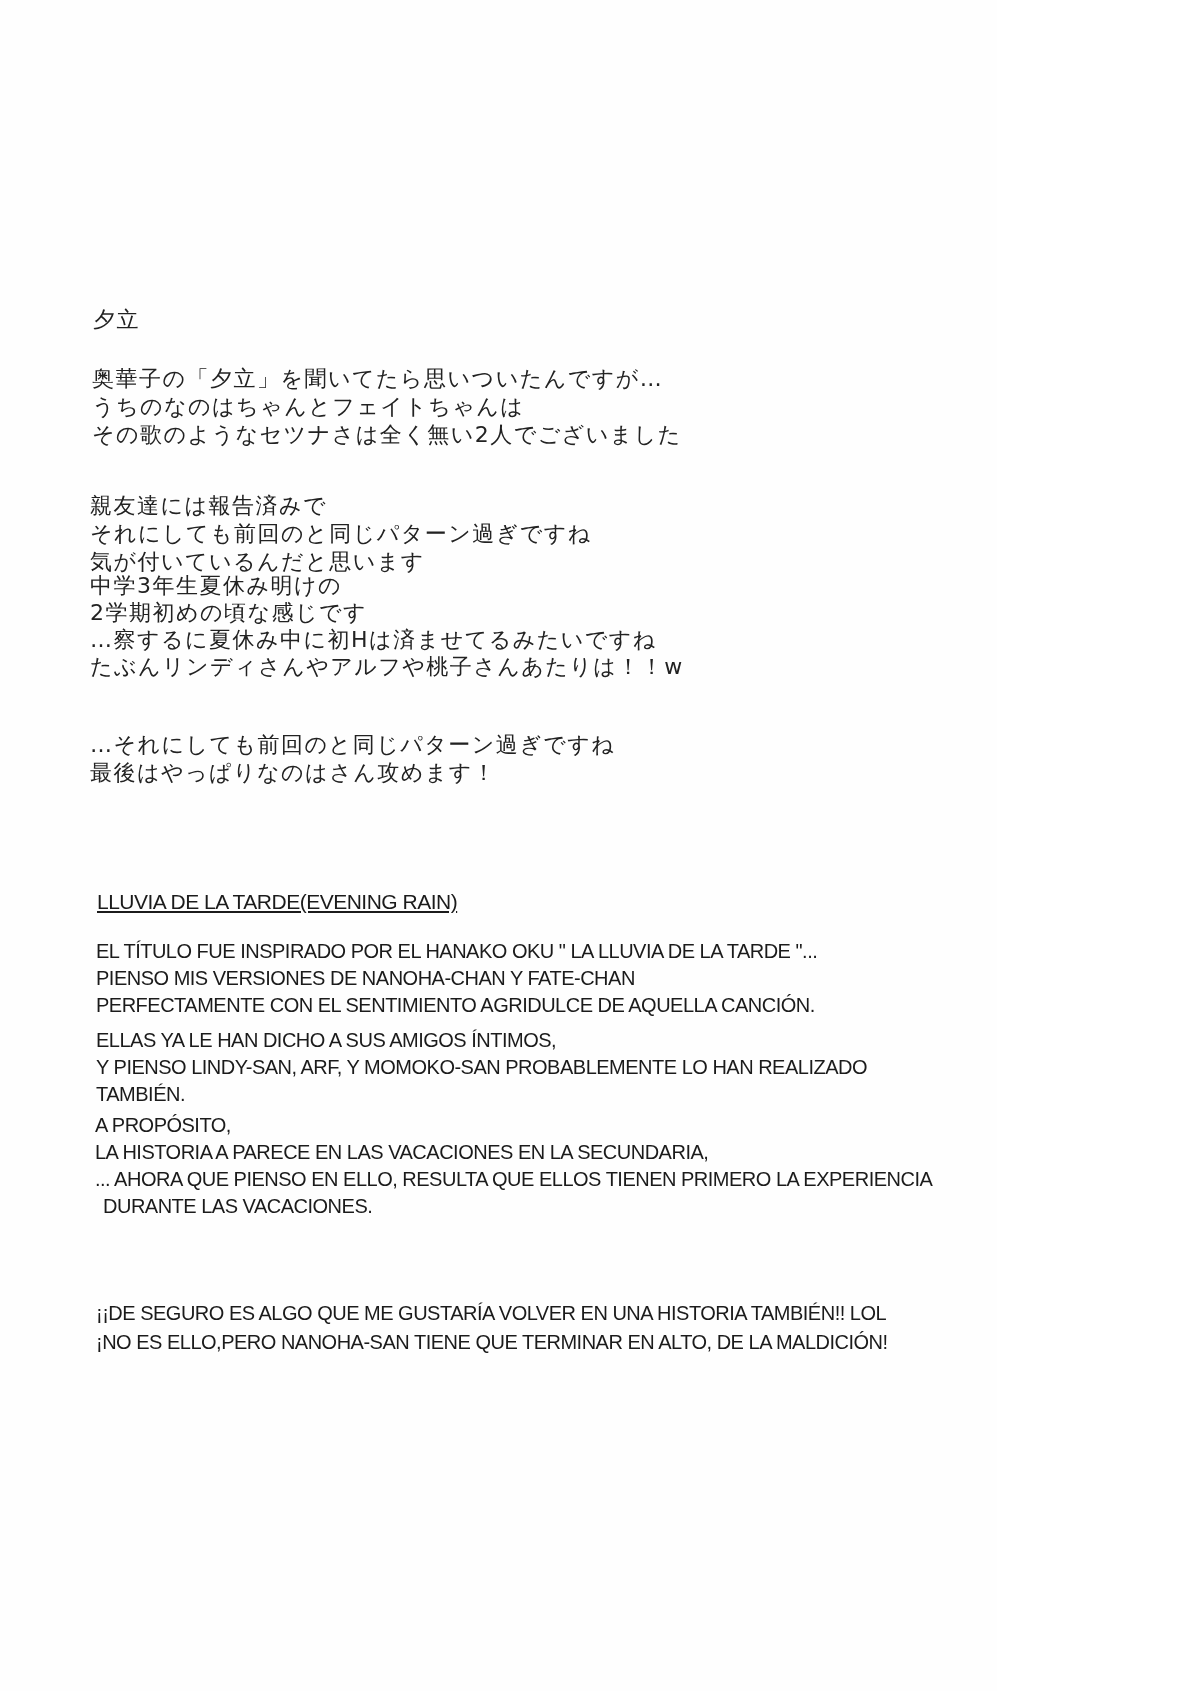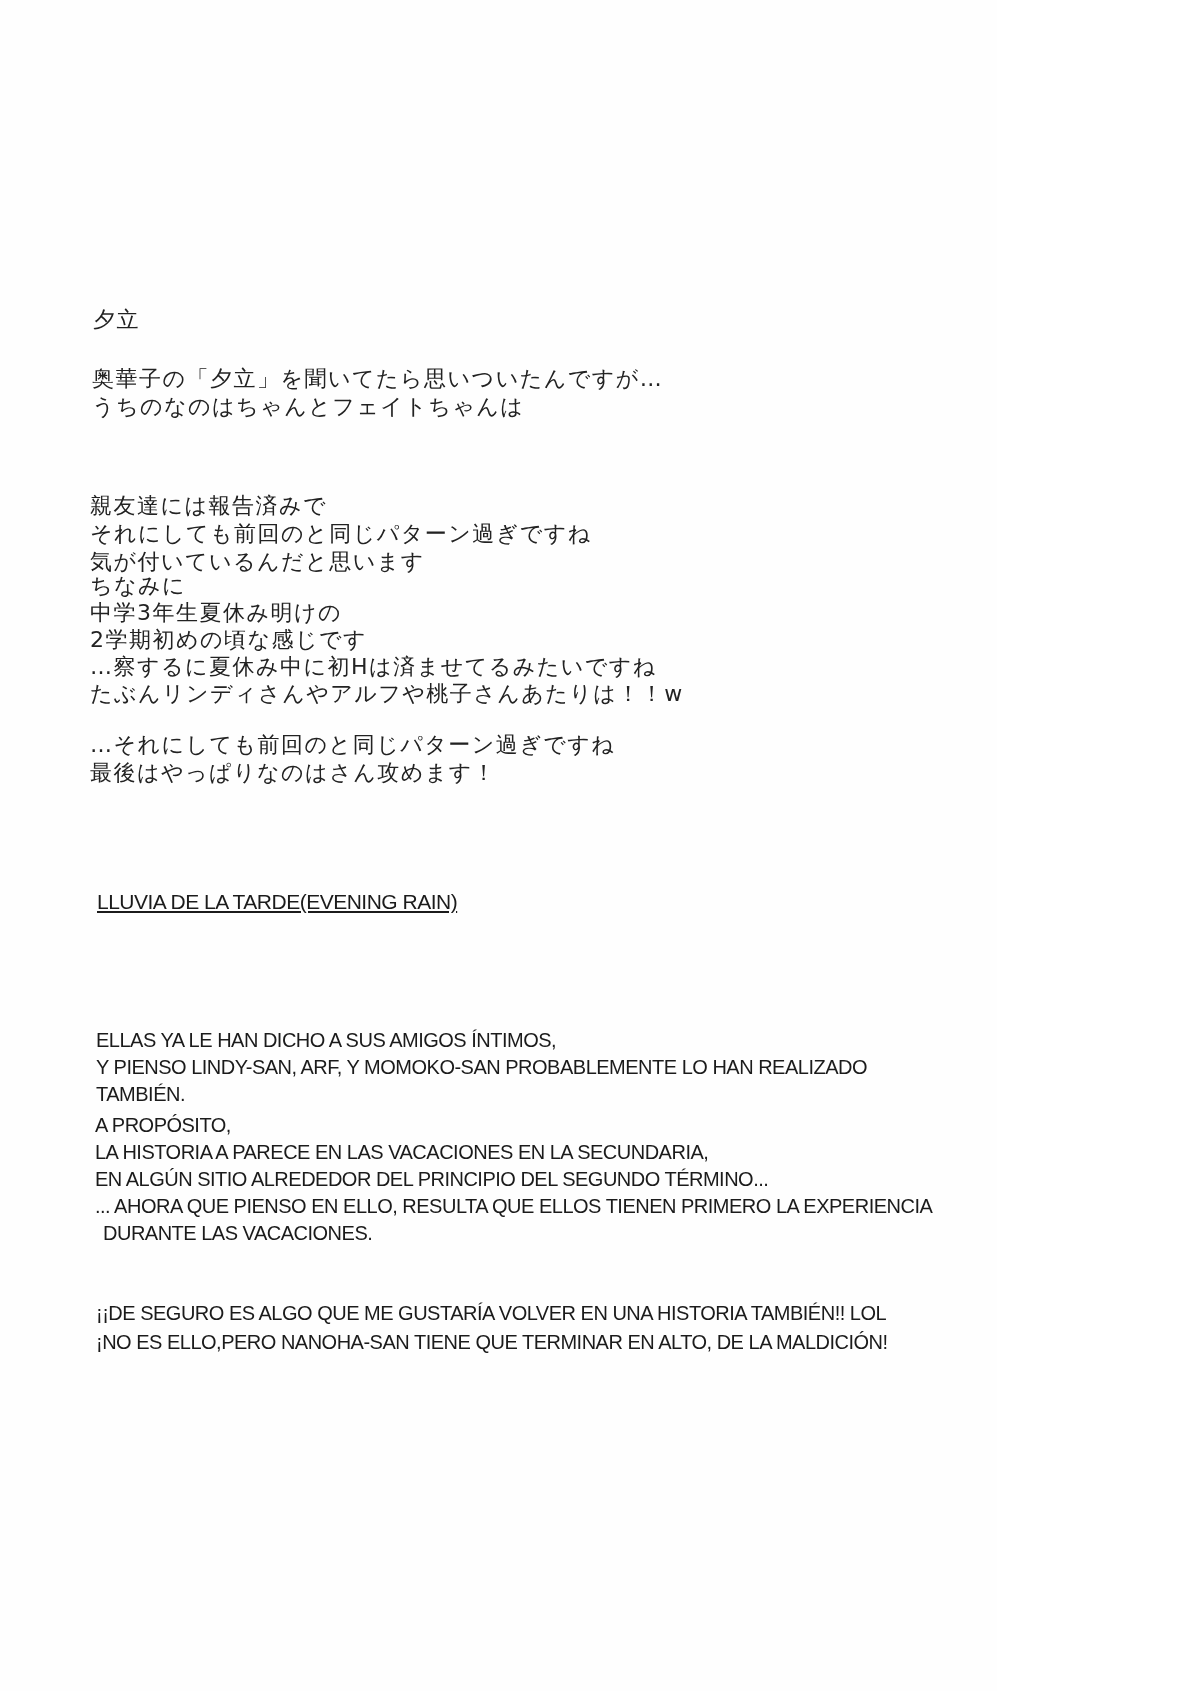--- a/index.html
+++ b/index.html
@@ -58,54 +58,58 @@
 
 <div class="page">
 
   <div class="jp-block" style="top:306px; left:93px;">
     <div class="line">夕立</div>
   </div>
 
   <div class="jp-block" style="top:365px; left:92px;">
     <div class="line">奥華子の「夕立」を聞いてたら思いついたんですが…</div>
     <div class="line">うちのなのはちゃんとフェイトちゃんは</div>
+    <div class="line">その歌のようなセツナさは全く無い2人でございました</div>
   </div>
 
   <div class="jp-block" style="top:464px; left:90px;margin-top:28px;">
     <div class="line">親友達には報告済みで</div>
     <div class="line">それにしても前回のと同じパターン過ぎですね</div>
     <div class="line">気が付いているんだと思います</div>
   </div>
 
   <div class="jp-block jp-tight" style="top:572px; left:90px;">
-    <div class="line">ちなみに</div>
     <div class="line">中学3年生夏休み明けの</div>
     <div class="line">2学期初めの頃な感じです</div>
     <div class="line">…察するに夏休み中に初Hは済ませてるみたいですね</div>
     <div class="line">たぶんリンディさんやアルフや桃子さんあたりは！！w</div>
   </div>
 
   <div class="jp-block" style="top:731px; left:90px;">
     <div class="line">…それにしても前回のと同じパターン過ぎですね</div>
     <div class="line">最後はやっぱりなのはさん攻めます！</div>
   </div>
 
   <div class="es-heading" style="top:890px; left:97px;">LLUVIA DE LA TARDE(EVENING RAIN)</div>
 
+  <div class="es-block" style="top:938px; left:96px;">
+    <div class="line">EL TÍTULO FUE INSPIRADO POR EL HANAKO OKU " LA LLUVIA DE LA TARDE "...</div>
+    <div class="line">PIENSO MIS VERSIONES DE NANOHA-CHAN Y FATE-CHAN</div>
+    <div class="line">PERFECTAMENTE CON EL SENTIMIENTO AGRIDULCE DE AQUELLA CANCIÓN.</div>
+  </div>
 
   <div class="es-block" style="top:1027px; left:96px;">
     <div class="line">ELLAS YA LE HAN DICHO A SUS AMIGOS ÍNTIMOS,</div>
     <div class="line">Y PIENSO LINDY-SAN, ARF, Y MOMOKO-SAN PROBABLEMENTE LO HAN REALIZADO</div>
     <div class="line">TAMBIÉN.</div>
   </div>
 
   <div class="es-block" style="top:1112px; left:95px;">
     <div class="line">A PROPÓSITO,</div>
     <div class="line">LA HISTORIA A PARECE EN LAS VACACIONES EN LA SECUNDARIA,</div>
-    <div class="line">EN ALGÚN SITIO ALREDEDOR DEL PRINCIPIO DEL SEGUNDO TÉRMINO...</div>
     <div class="line">... AHORA QUE PIENSO EN ELLO, RESULTA QUE ELLOS TIENEN PRIMERO LA EXPERIENCIA</div>
     <div class="line indent-sm">DURANTE LAS VACACIONES.</div>
   </div>
 
   <div class="es-block es-loose" style="top:1299px; left:96px;">
     <div class="line">¡¡DE SEGURO ES ALGO QUE ME GUSTARÍA VOLVER EN UNA HISTORIA TAMBIÉN!! LOL</div>
     <div class="line">¡NO ES ELLO,PERO NANOHA-SAN TIENE QUE TERMINAR EN ALTO, DE LA MALDICIÓN!</div>
   </div>
 
 </div>

